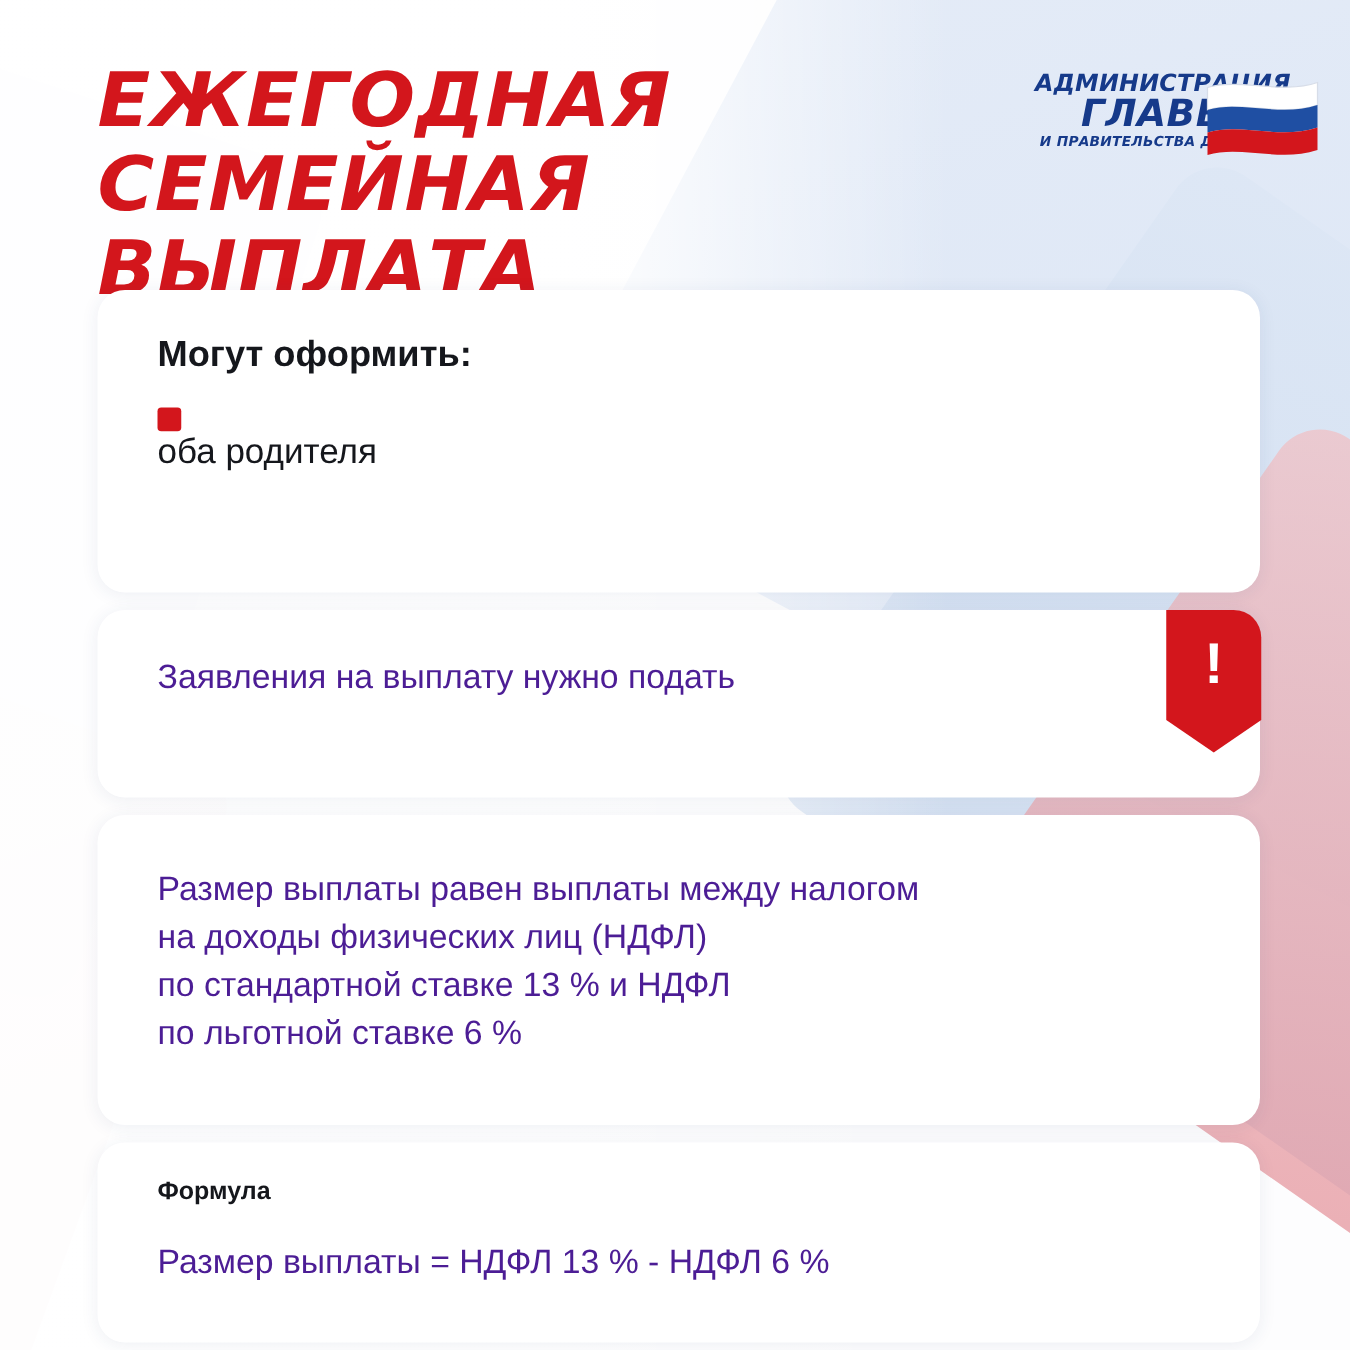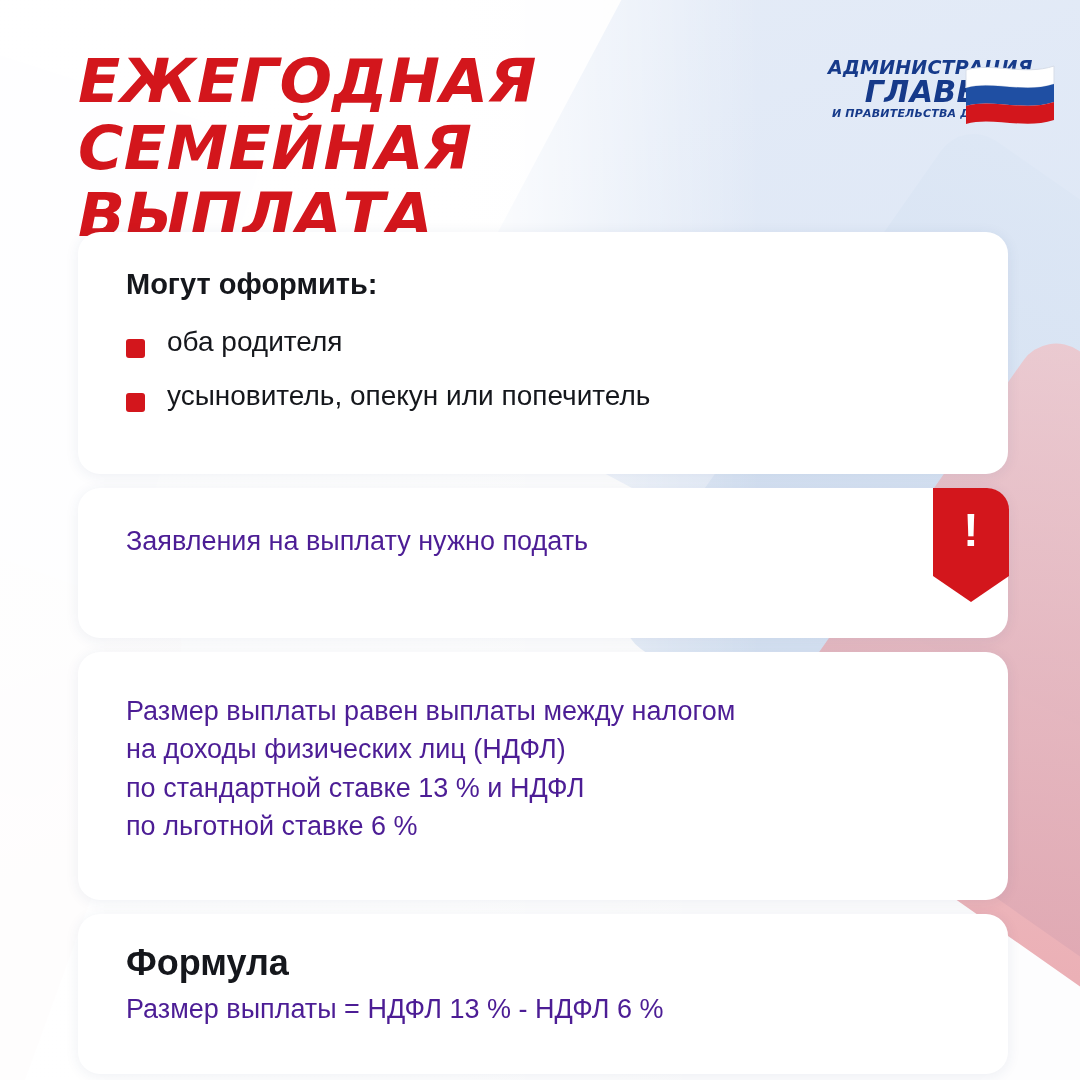--- a/index.html
+++ b/index.html
@@ -171,22 +171,23 @@
   .bullets {
     position: absolute;
     left: 48px;
     top: 94px;
     margin: 0;
     padding: 0;
     list-style: none;
   }
   .bullet-item {
     display: flex;
-    align-items: flex-end;
+    align-items: flex-start;
     margin-bottom: 22px;
+    flex-direction: column;
   }
   .bullet-square {
     width: 19px;
     height: 19px;
     background: #d3161c;
     border-radius: 3px;
     flex: 0 0 auto;
     margin-right: 22px;
   }
   .bullet-text {
@@ -201,21 +202,21 @@
     line-height: 1.42;
     color: #4c1d95;
   }
   .card-2 .card-body { top: 34px; }
   .card-3 .card-body { top: 40px; }
   .card-4 .card-body { top: 76px; }
   .card-4 .card-head {
     position: absolute;
     left: 48px;
     top: 28px;
-    font-size: 36px;
+    font-size: 20px;
   }
 
   
   .excl-tab {
     position: absolute;
     right: -1px;
     top: 0;
     width: 76px;
     height: 88px;
     background: #d3161c;
@@ -274,24 +275,20 @@
     </svg>
   </div>
 
   <div class="card card-1">
     <div class="card-head">Могут оформить:</div>
     <ul class="bullets">
       <li class="bullet-item">
         <span class="bullet-square"></span>
         <span class="bullet-text">оба родителя</span>
       </li>
-      <li class="bullet-item">
-        <span class="bullet-square"></span>
-        <span class="bullet-text">усыновитель, опекун или попечитель</span>
-      </li>
     </ul>
   </div>
 
   <div class="card card-2">
     <div class="excl-tab">
       <span class="excl-mark">!</span>
     </div>
     <div class="card-body">
       <div>Заявления на выплату нужно подать</div>
     </div>

